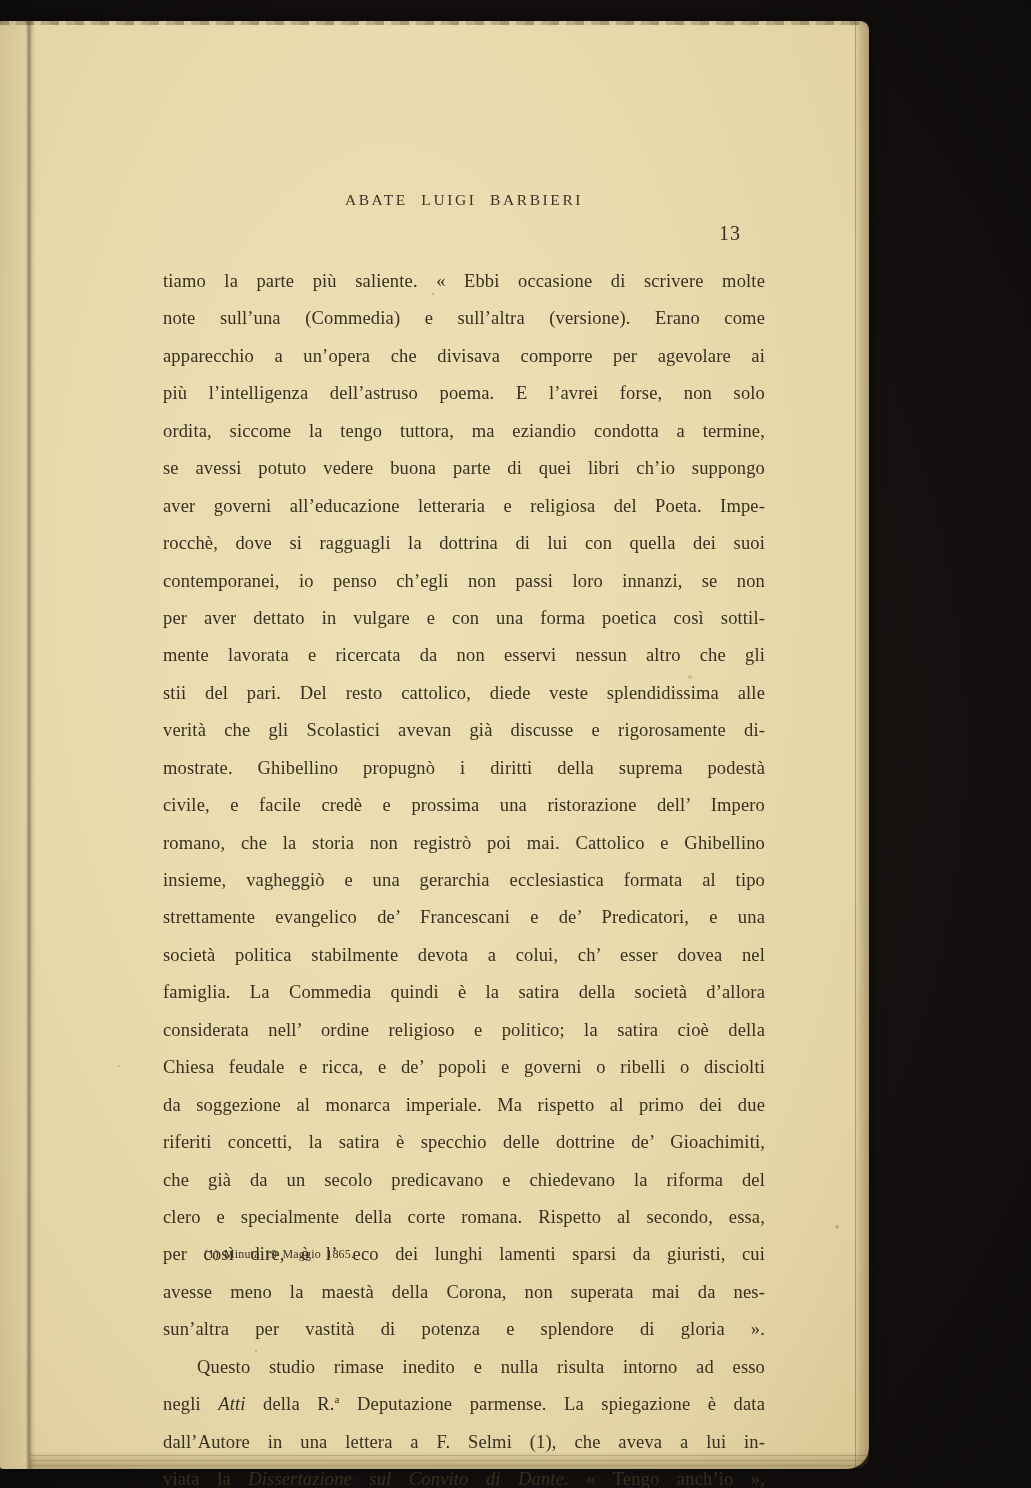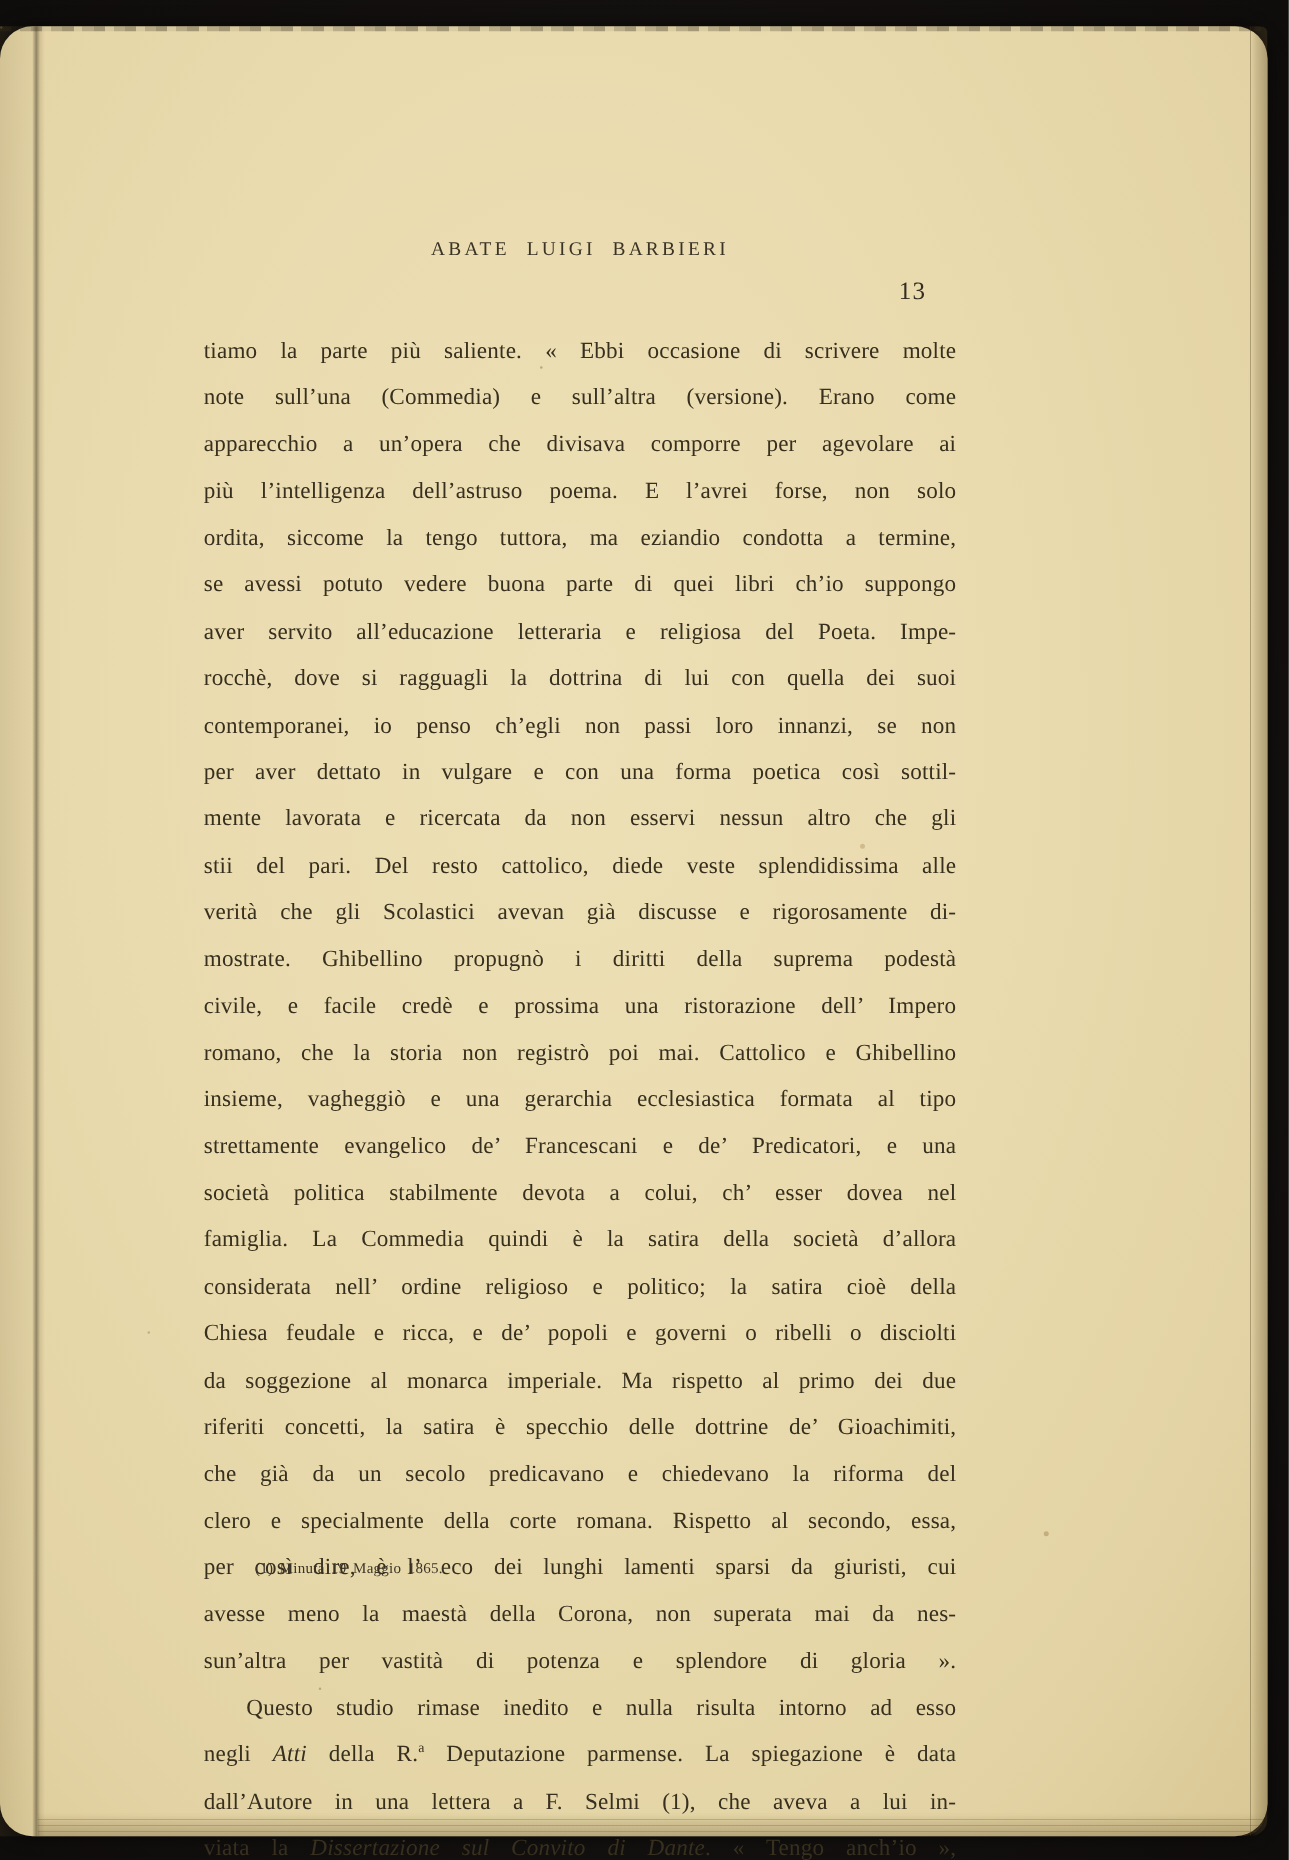--- a/index.html
+++ b/index.html
@@ -4,28 +4,27 @@
 <style>
   html,body{margin:0;padding:0;}
   body{
     width:1031px;height:1488px;
     background:
       radial-gradient(ellipse at 50% 50%, #1b1713 0%, #141110 60%, #0f0d0b 100%);
     overflow:hidden;position:relative;
     font-family:"Liberation Serif", serif;
   }
   .paper{
-    position:absolute;left:0;top:21px;width:1014px;height:1448px;
+    position:absolute;left:0;top:21px;width:869px;height:1448px;
     background:
       radial-gradient(ellipse at 45% 38%, #eee0b6 0%, #e9dbae 45%, #e3d3a4 80%, #d9c794 100%);
     border-top-right-radius:9px;
     border-bottom-right-radius:22px;
     border-bottom-left-radius:3px;
     box-shadow:0 0 14px rgba(0,0,0,0.55);
-    border-radius:26px;
   }
   
   .paper::before{
     content:"";position:absolute;left:0;top:0;right:4px;height:4px;
     background:repeating-linear-gradient(90deg,
       rgba(42,34,20,.55) 0 9px, rgba(42,34,20,.12) 9px 16px, rgba(42,34,20,.38) 16px 25px);
     opacity:.65;border-top-right-radius:9px;
   }
   
   .edge-bottom{
@@ -100,21 +99,21 @@
     <div class="page-number">13</div>
   </div>
 
   <div class="body-text">
       <div class="line"><span>tiamo la parte più saliente. « Ebbi occasione di scrivere molte</span></div>
       <div class="line"><span>note sull’una (Commedia) e sull’altra (versione). Erano come</span></div>
       <div class="line"><span>apparecchio a un’opera che divisava comporre per agevolare ai</span></div>
       <div class="line"><span>più l’intelligenza dell’astruso poema. E l’avrei forse, non solo</span></div>
       <div class="line"><span>ordita, siccome la tengo tuttora, ma eziandio condotta a termine,</span></div>
       <div class="line"><span>se avessi potuto vedere buona parte di quei libri ch’io suppongo</span></div>
-      <div class="line"><span>aver servito all’educazione letteraria e religiosa del Poeta. Impe-</span></div>
+      <div class="line"><span>aver governi all’educazione letteraria e religiosa del Poeta. Impe-</span></div>
       <div class="line"><span>rocchè, dove si ragguagli la dottrina di lui con quella dei suoi</span></div>
       <div class="line"><span>contemporanei, io penso ch’egli non passi loro innanzi, se non</span></div>
       <div class="line"><span>per aver dettato in vulgare e con una forma poetica così sottil-</span></div>
       <div class="line"><span>mente lavorata e ricercata da non esservi nessun altro che gli</span></div>
       <div class="line"><span>stii del pari. Del resto cattolico, diede veste splendidissima alle</span></div>
       <div class="line"><span>verità che gli Scolastici avevan già discusse e rigorosamente di-</span></div>
       <div class="line"><span>mostrate. Ghibellino propugnò i diritti della suprema podestà</span></div>
       <div class="line"><span>civile, e facile credè e prossima una ristorazione dell’ Impero</span></div>
       <div class="line"><span>romano, che la storia non registrò poi mai. Cattolico e Ghibellino</span></div>
       <div class="line"><span>insieme, vagheggiò e una gerarchia ecclesiastica formata al tipo</span></div>

